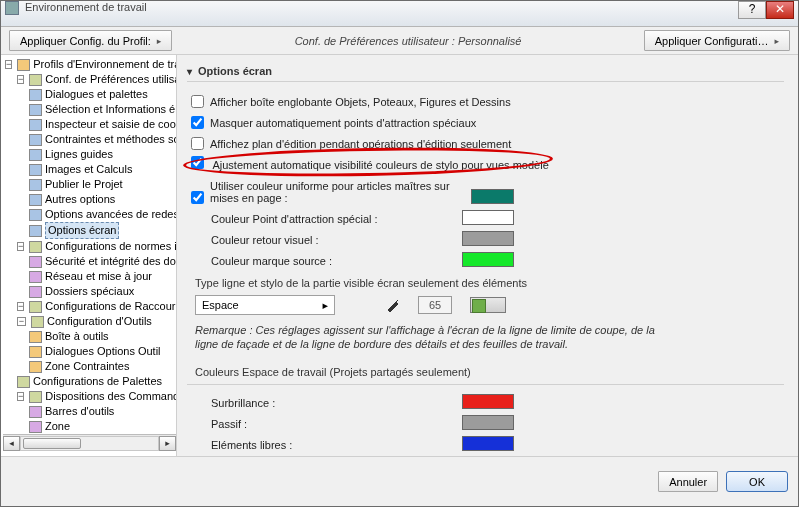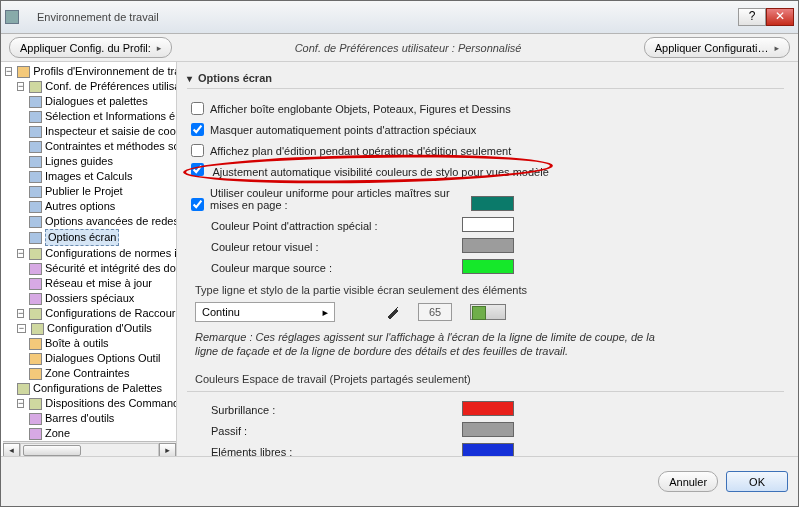--- a/index.html
+++ b/index.html
@@ -1,25 +1,25 @@
 <!DOCTYPE html>
 <html><head>
 <meta charset="utf-8">
 <style>
   * { box-sizing: border-box; font-family: "Segoe UI", Tahoma, sans-serif; font-size: 11px; }
   body { margin: 0; background: #d7d7d7; }
   .window { width: 799px; height: 507px; background: #f0f0f0; border: 1px solid #6b6b6b; display: flex; flex-direction: column; box-shadow: 2px 2px 6px rgba(0,0,0,.4); }
-  .titlebar { height: 26px; background: linear-gradient(#f6f7f8,#dfe5ec); border-bottom: 1px solid #b5b5b5; display: flex; align-items: center; padding: 16px 4px; gap: 12px; }
+  .titlebar { height: 26px; background: linear-gradient(#f6f7f8,#dfe5ec); border-bottom: 1px solid #b5b5b5; display: flex; padding: 0 4px; }
   .titlebar .icon { width: 14px; height: 14px; background: #8aa; margin-right: 6px; border:1px solid #678; }
   .titlebar .title { flex: 1; color: #444; }
   .winbtns { display: flex; gap: 0; }
   .winbtn { width: 28px; height: 18px; border: 1px solid #9a9a9a; background: linear-gradient(#fdfdfd,#e3e3e3); text-align: center; line-height: 14px; font-size: 12px; }
   .winbtn.close { background: linear-gradient(#e97f7f,#c52b1a); color: #fff; border-color: #8c1a0e; }
   .toolbar { height: 28px; display: flex; align-items: center; padding: 2px 8px; gap: 10px; border-bottom: 1px solid #cfcfcf; }
-  .btn { background: linear-gradient(#fdfdfd,#e7e7e7); border: 1px solid #a8a8a8; border-radius: 10px; padding: 2px 10px; height: 21px; display: inline-flex; align-items: center; cursor: default; }
+  .btn { background: linear-gradient(#fdfdfd,#e7e7e7); border: 1px solid #a8a8a8; border-radius: 1px; padding: 2px 10px; height: 21px; display: inline-flex; align-items: center; cursor: default; }
   .btn .chev { margin-left: 6px; font-size: 9px; color:#555;}
   .toolbar .status { font-style: italic; color: #444; flex: 1; text-align: center; }
   .body { flex: 1; display: flex; overflow: hidden; }
   .tree { width: 176px; border-right: 1px solid #cfcfcf; background: #fff; overflow: auto; padding: 2px 0 2px 2px; }
   .tree ul { list-style: none; margin: 0; padding: 0 0 0 12px; }
   .tree > ul { padding-left: 2px; }
   .tree li { white-space: nowrap; line-height: 15px; display: flex; align-items: center; gap: 3px; }
   .tw { display: inline-block; width: 9px; height: 9px; border: 1px solid #8a8a8a; text-align: center; line-height: 7px; font-size: 9px; color: #444; margin-right: 2px; background:#fff;}
   .ticon { width: 13px; height: 12px; background: #cfd8a0; border:1px solid #888; display:inline-block; flex-shrink:0;}
   .ticon.b { background:#f4c97a;}
@@ -245,21 +245,21 @@
         <span class="swatch" style="background:#9c9c9c"></span>
       </div>
       <div class="row">
         <span class="lbl" style="margin-left:20px">Couleur marque source :</span>
         <span class="swatch" style="background:#15e82a"></span>
       </div>
 
       <div class="grouptext">Type ligne et stylo de la partie visible écran seulement des éléments</div>
       <div class="linesel">
         <div class="combo">
-          <span>Continu</span>
+          <span>Espace</span>
           <span>▸</span>
         </div>
         <span style="flex:1"></span>
         <svg class="pen" width="14" height="14">
             <path d="M2 12 L10 4 L12 6 L4 14 Z M10 4 L12 2" stroke="#333" fill="#333"></path>
           </svg>
         <span class="numbox">65</span>
         <span class="toggle"></span>
         <span style="width:260px"></span>
       </div>

